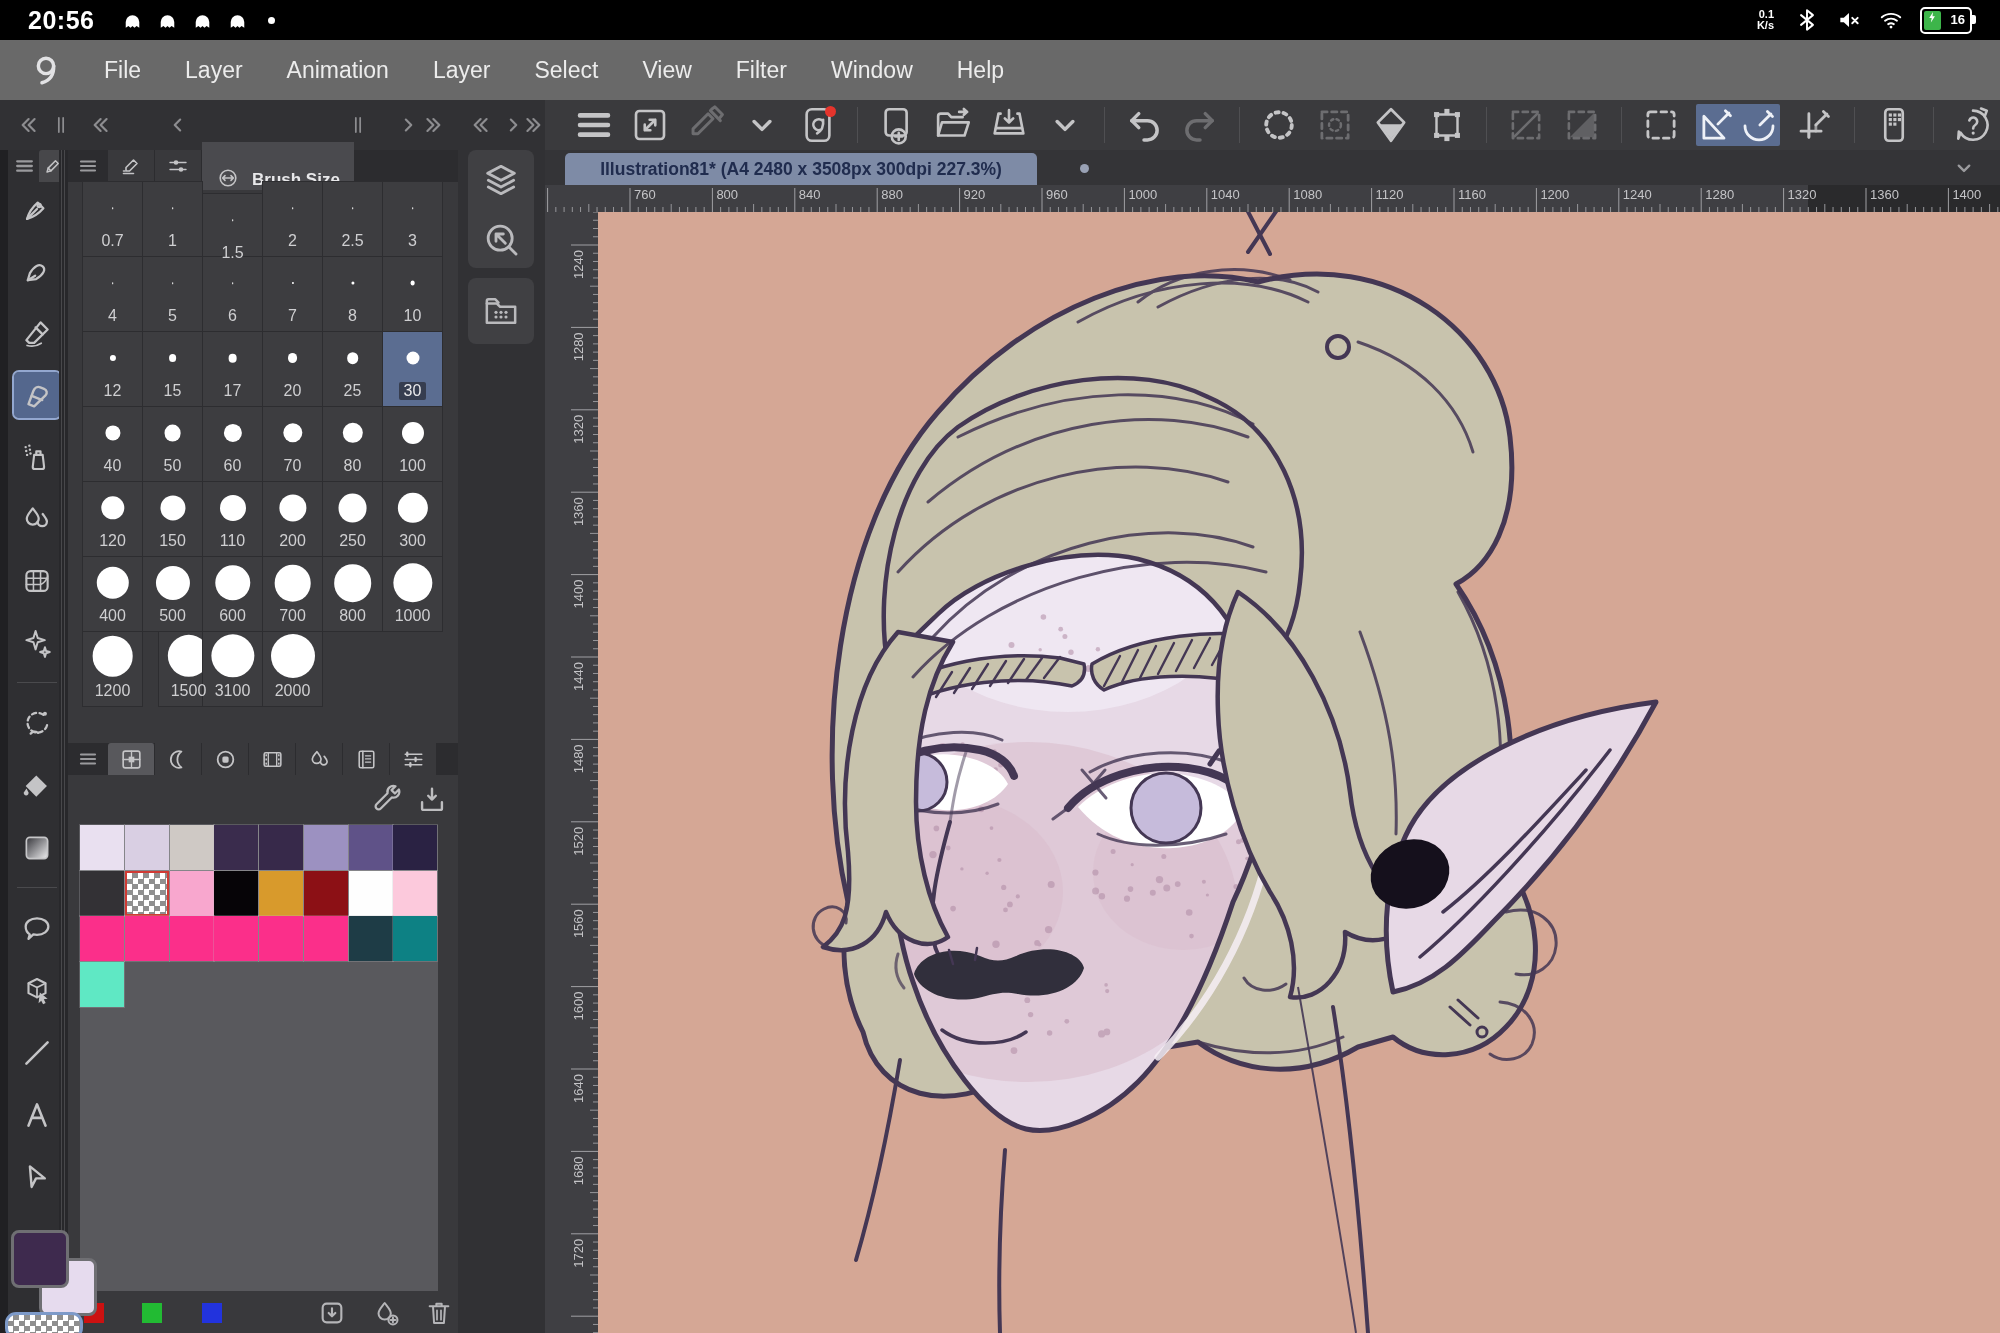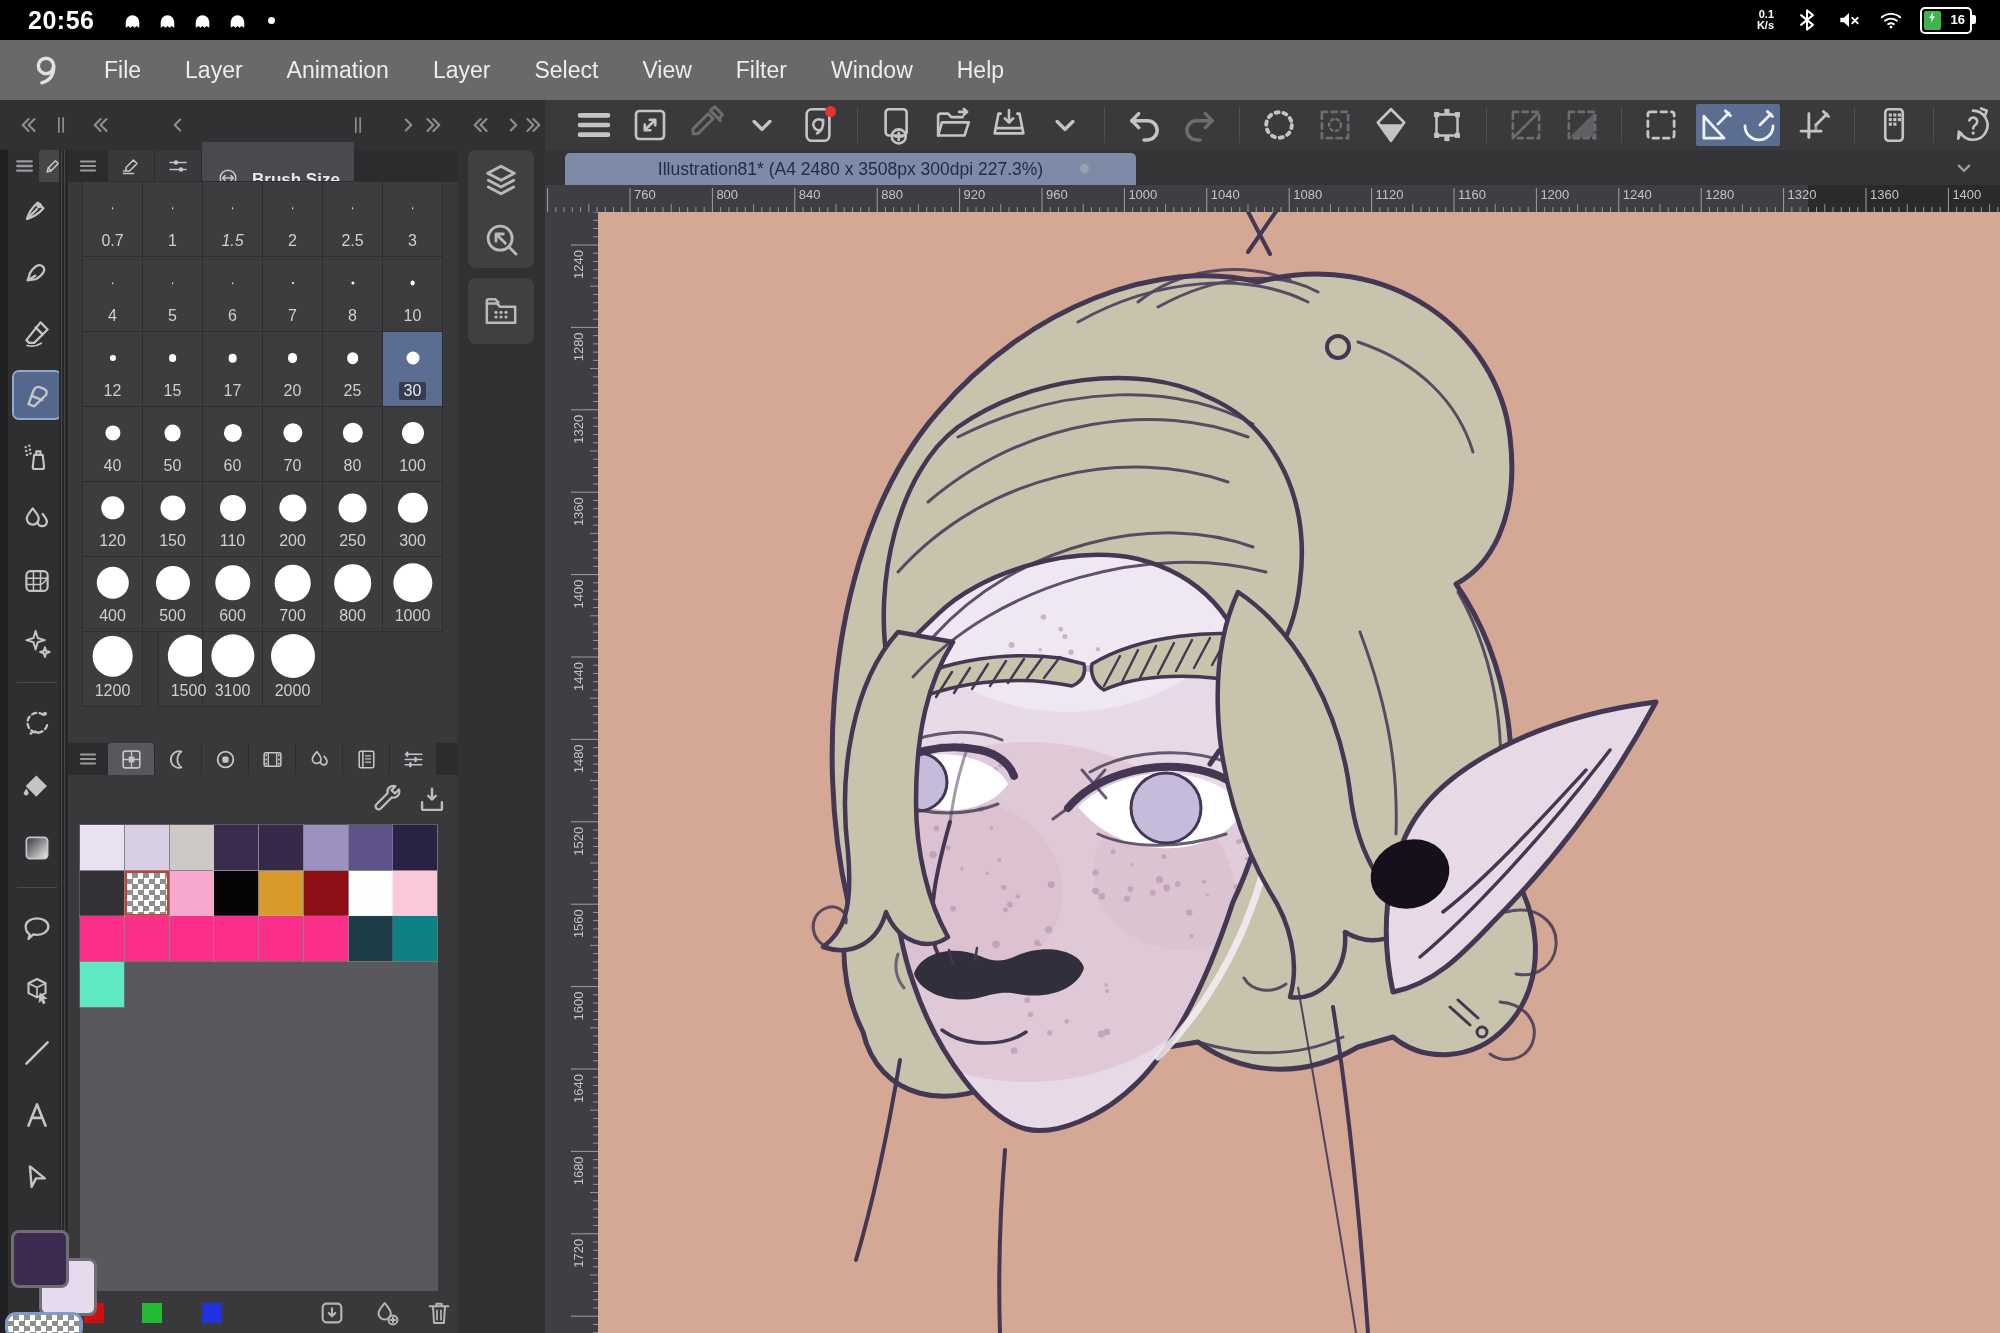--- a/index.html
+++ b/index.html
@@ -32,21 +32,21 @@
   .pn-ic{position:absolute;width:26px;height:26px;color:#8d8d90;top:12px;}
   .toolbar{left:545px;top:100px;width:1455px;height:50px;background:#3a3a3d;display:flex;align-items:center;padding-left:28px;box-sizing:border-box;gap:14px;}
   .tb-ic{width:42px;height:42px;position:relative;flex:0 0 auto;}
   .tb-ic.dim{color:#6d6d70;}
   .tb-div{width:1px;height:36px;background:#4f4f52;margin:0 4px;flex:0 0 auto;}
   .tb-active-wrap{display:flex;background:#5b6d91;border-radius:2px;}
   .tb-active-wrap .tb-ic{color:#eef1f7;}
   .badge{position:absolute;right:3px;top:2px;width:11px;height:11px;border-radius:50%;background:var(--badge-red,#e5342c);}
   
   .doc-row{left:545px;top:150px;width:1455px;height:35px;background:#343437;}
-  .doc-tab{position:absolute;left:20px;top:3px;width:571px;height:32px;background:var(--doc-tab-bg,#7e8ba6);border-radius:5px 5px 0 0;display:flex;align-items:center;justify-content:center;font-size:17.5px;font-weight:normal;color:var(--doc-tab-text,#202c4e);}
+  .doc-tab{position:absolute;left:20px;top:3px;width:472px;height:32px;background:var(--doc-tab-bg,#7e8ba6);border-radius:5px 5px 0 0;display:flex;align-items:center;justify-content:center;font-size:17.5px;font-weight:bold;color:var(--doc-tab-text,#202c4e);}
   .doc-dot{position:absolute;left:535px;top:14px;width:9px;height:9px;border-radius:50%;background:#99a1b4;}
   .doc-chevron{position:absolute;right:22px;top:4px;width:28px;height:28px;color:#9b9b9e;}
   
   .tools-col{left:8px;top:150px;width:58px;height:1183px;background:#2f2f32;}
   .tools-header{position:absolute;left:0;top:0;width:58px;height:32px;display:flex;}
   .th-burger{width:26px;height:26px;margin:3px 0 0 4px;color:#9a9a9d;}
   .th-pentab{width:28px;height:32px;background:#47474a;border-radius:3px 3px 0 0;display:flex;align-items:center;justify-content:center;color:#d6d6d8;margin-left:2px;}
   .th-pentab svg{width:22px;height:22px;}
   .tool-list{position:absolute;left:0;top:36px;width:58px;}
   .tool-btn{width:46px;height:46px;margin:0 auto 16px auto;display:flex;align-items:center;justify-content:center;color:#c2c2c4;border-radius:5px;}
@@ -625,21 +625,21 @@
     </div>
     <div class="brush-grid" id="brush-grid">
         <div class="bcell" style="left: 0px; top: 0px;">
           <span class="dot" style="width: 1.6px; height: 1.6px;"></span>
           <span class="lbl">0.7</span>
         </div>
         <div class="bcell" style="left: 60px; top: 0px;">
           <span class="dot" style="width: 1.6px; height: 1.6px;"></span>
           <span class="lbl">1</span>
         </div>
-        <div class="bcell" style="left: 120px; top: 0px; font-style: italic;">
+        <div class="bcell" style="left: 120px; top: 12px;">
           <span class="dot" style="width: 1.6px; height: 1.6px;"></span>
           <span class="lbl">1.5</span>
         </div>
         <div class="bcell" style="left: 180px; top: 0px;">
           <span class="dot" style="width: 1.6px; height: 1.6px;"></span>
           <span class="lbl">2</span>
         </div>
         <div class="bcell" style="left: 240px; top: 0px;">
           <span class="dot" style="width: 1.6px; height: 1.6px;"></span>
           <span class="lbl">2.5</span>

